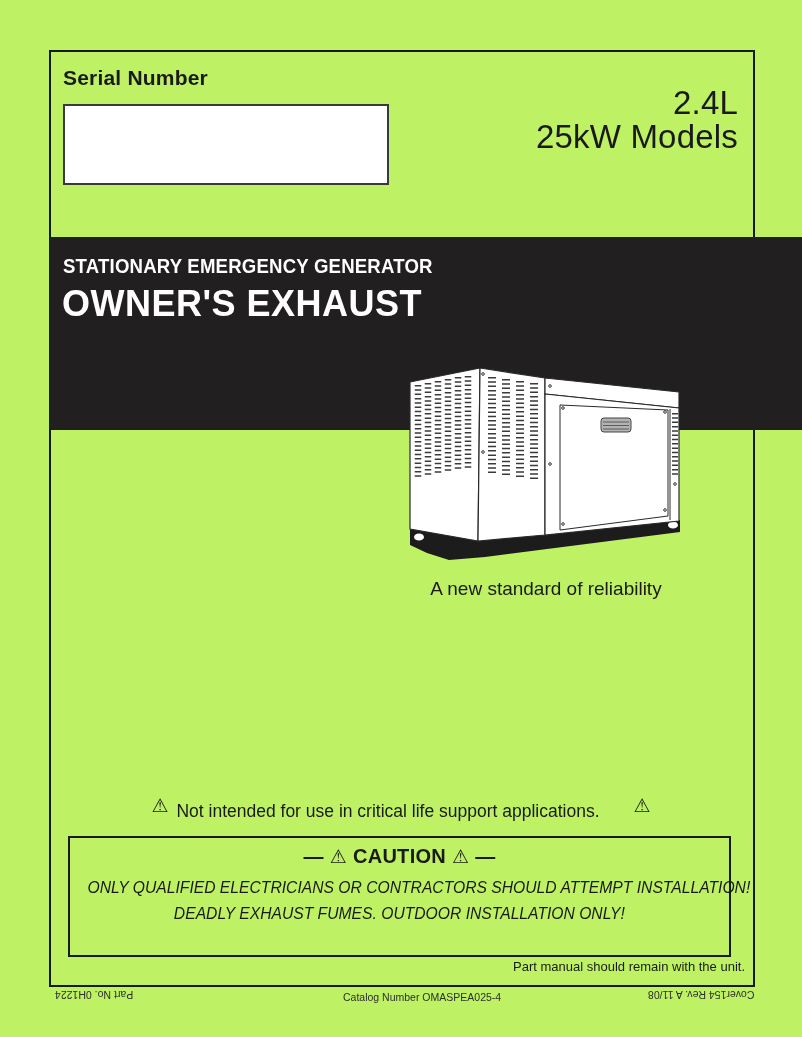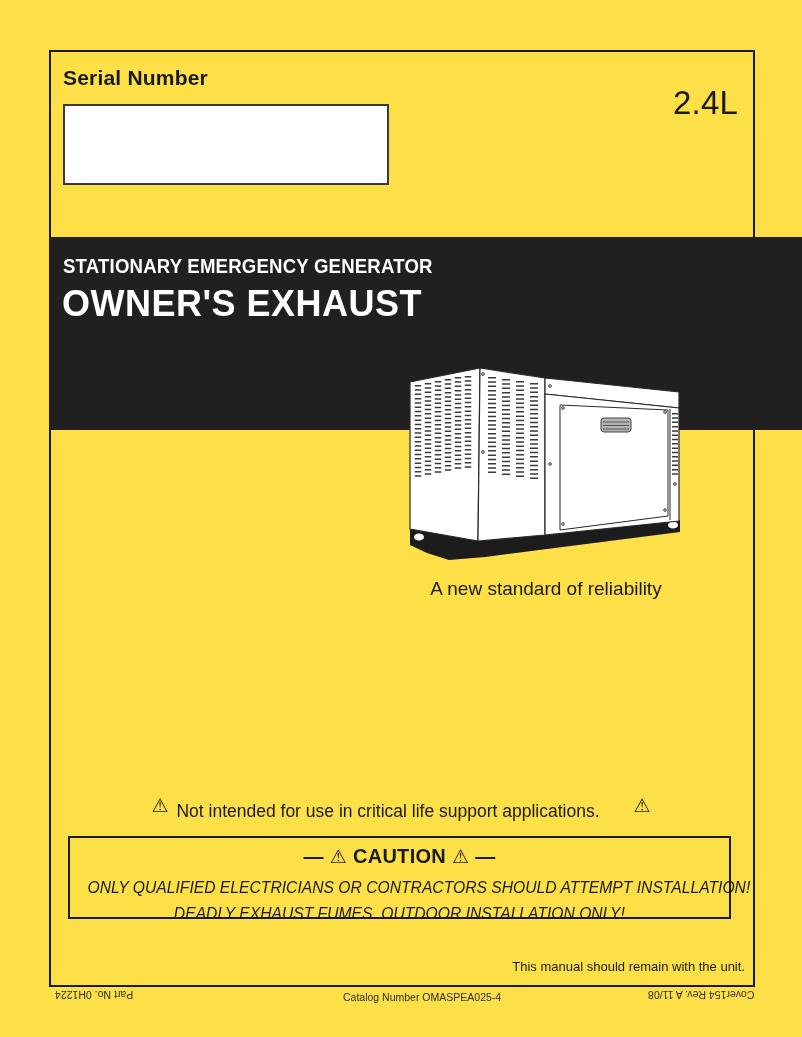--- a/index.html
+++ b/index.html
@@ -1,19 +1,19 @@
 <!DOCTYPE html>
 <html><head>
 <meta charset="utf-8">
 <style>
   html,body{margin:0;padding:0;background:#ffffff;}
   .page{
     position:relative;
     width:802px;height:1037px;
-    background:#fde047;
+    background:#bef264;
     font-family:"Liberation Sans","DejaVu Sans",sans-serif;
     color:#1a1a1a;
     overflow:hidden;
   }
   .frame{
     position:absolute;left:49px;top:50px;width:706px;height:937px;
     border:2px solid #1a1a1a;box-sizing:border-box;
   }
   .serial-label{
     position:absolute;left:63px;top:66px;
@@ -52,21 +52,21 @@
   }
   .life-warning{
     position:absolute;left:0;top:789px;width:802px;
     display:flex;justify-content:center;align-items:center;
     font-size:17.5px;
   }
   .life-warning .tri{font-size:19px;line-height:19px;}
   .life-warning .txt{margin:12px 10px 0 8px;}
   .life-warning .tri-right{margin-left:24px;}
   .caution-box{
-    position:absolute;left:68px;top:836px;width:663px;height:83px;
+    position:absolute;left:68px;top:836px;width:663px;height:121px;
     border:2px solid #1a1a1a;box-sizing:border-box;text-align:center;
   }
   .caution-title{
     margin-top:7px;font-size:20px;font-weight:bold;letter-spacing:0.3px;
   }
   .caution-title .tri{font-size:19px;font-weight:normal;}
   .caution-line{
     font-size:16.5px;line-height:26px;white-space:nowrap;font-style:italic;
   }
   .caution-line .inner{
@@ -94,20 +94,21 @@
 <div class="page">
 
   <div class="frame"></div>
 
   <div class="serial-label">Serial Number</div>
 
   <div class="serial-box"></div>
 
   <div class="model-block">
     <div>2.4L</div>
+    <div>25kW Models</div>
   </div>
 
   <div class="banner">
     <div class="banner-subtitle">STATIONARY EMERGENCY GENERATOR</div>
     <div class="banner-title">OWNER'S EXHAUST</div>
   </div>
 
   <svg class="gen-art" viewBox="0 0 285 205" xmlns="http://www.w3.org/2000/svg">
 
     <polygon points="5,163 73,177 275,156 275,168 80,193 44,196 22,189 5,181" fill="#1c1c1c"></polygon>
@@ -173,19 +174,19 @@
       <span>—</span>
     </div>
     <div class="caution-line first">
       <span class="inner">ONLY QUALIFIED ELECTRICIANS OR CONTRACTORS SHOULD ATTEMPT INSTALLATION!</span>
     </div>
     <div class="caution-line">
       <span class="inner">DEADLY EXHAUST FUMES. OUTDOOR INSTALLATION ONLY!</span>
     </div>
   </div>
 
-  <div class="manual-note">This manual should remain with the unit.</div>
+  <div class="manual-note">Part manual should remain with the unit.</div>
 
   <div class="footer-part">Part No. 0H1224</div>
   <div class="footer-catalog">Catalog Number OMASPEA025-4</div>
   <div class="footer-rev">Cover154  Rev. A  11/08</div>
 
 </div>
 
 </body></html>

